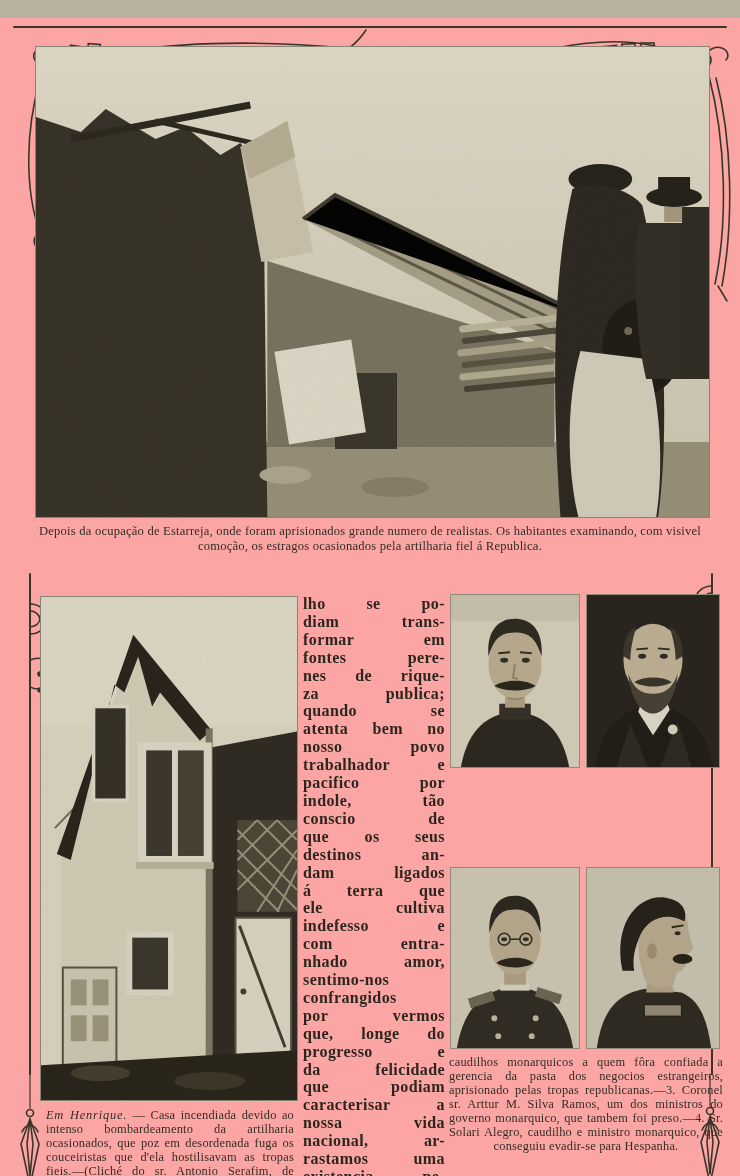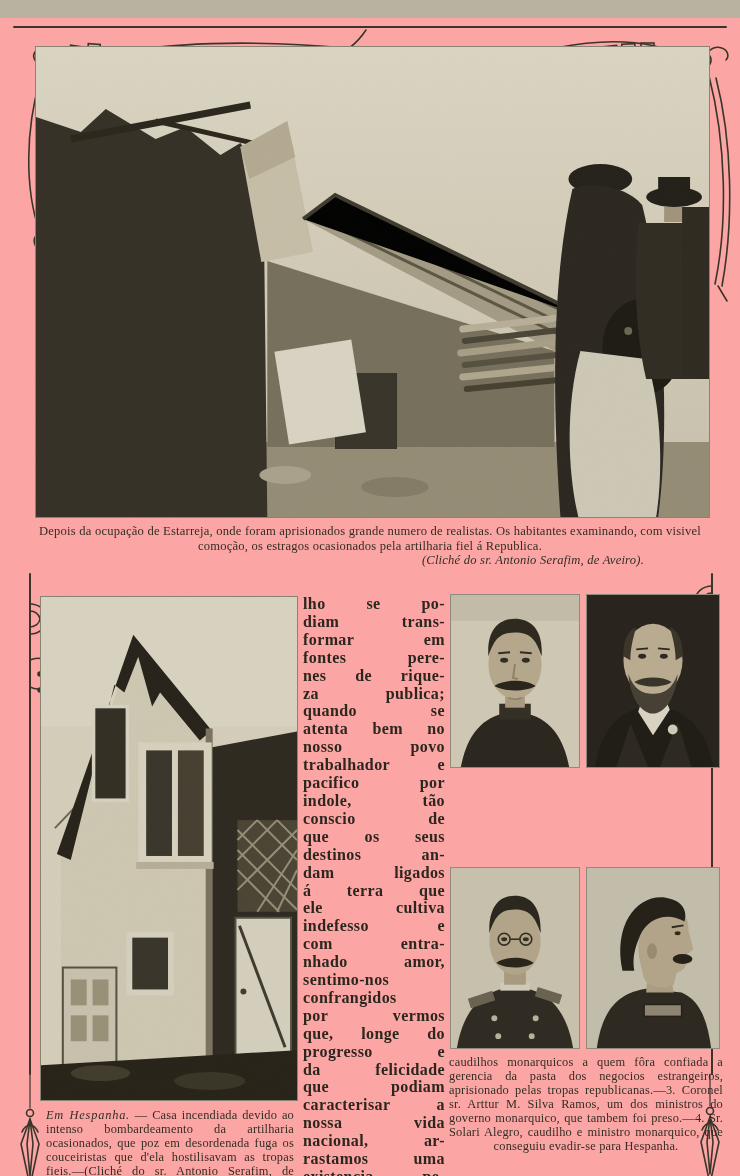--- a/index.html
+++ b/index.html
@@ -162,21 +162,20 @@
       <path d="M604,176 C598,242 604,300 612,332 L672,332 C680,260 674,200 662,176 Z" fill="#302c23"></path>
       <rect x="648" y="160" width="27" height="172" fill="#2e2a21"></rect>
       <ellipse cx="250" cy="428" rx="26" ry="9" fill="#aaa28c"></ellipse>
       <ellipse cx="360" cy="440" rx="34" ry="10" fill="#847c66"></ellipse>
       <rect width="675" height="470" filter="url(#grain)"></rect>
     </svg>
   </figure>
 
   <div class="main-caption">
     <div>Depois da ocupação de Estarreja, onde foram aprisionados grande numero de realistas. Os habitantes examinando, com visivel comoção, os estragos ocasionados pela artilharia fiel á Republica.</div>
-    <div class="credit">(Cliché do sr. Antonio Serafim, de Aveiro).</div>
   </div>
 
   <figure class="photo left-photo">
     <svg viewBox="0 0 258 505" preserveAspectRatio="none">
       <defs>
         <filter id="grain2">
             <feTurbulence type="fractalNoise" baseFrequency="0.9" numOctaves="2" result="n"></feTurbulence>
             <feColorMatrix in="n" type="matrix" values="0 0 0 0 0.2 0 0 0 0 0.18 0 0 0 0 0.12 0 0 0 0.06 0"></feColorMatrix>
           </filter>
       </defs>
@@ -220,21 +219,21 @@
       <circle cx="204" cy="396" r="3" fill="#3f3a2e"></circle>
 
       <path d="M0,470 L258,455 L258,505 L0,505 Z" fill="#262218"></path>
       <ellipse cx="60" cy="478" rx="30" ry="8" fill="#413b2c"></ellipse>
       <ellipse cx="170" cy="486" rx="36" ry="9" fill="#393426"></ellipse>
       <rect width="258" height="505" filter="url(#grain2)"></rect>
     </svg>
   </figure>
 
   <div class="left-caption">
-    <em>Em Hespanha.</em><span> — Casa incendiada devido ao intenso bombardeamento da artilharia ocasionados, que poz em desordenada fuga os couceiristas que d'ela hostilisavam as tropas fieis.—(Cliché do sr. Antonio Serafim, de Aveiro).</span>
+    <em>Em Henrique.</em><span> — Casa incendiada devido ao intenso bombardeamento da artilharia ocasionados, que poz em desordenada fuga os couceiristas que d'ela hostilisavam as tropas fieis.—(Cliché do sr. Antonio Serafim, de Aveiro).</span>
   </div>
 
   <div class="article-column">lho se po-
 diam trans-
 formar em
 fontes pere-
 nes de rique-
 za publica;
 quando se
 atenta bem no

